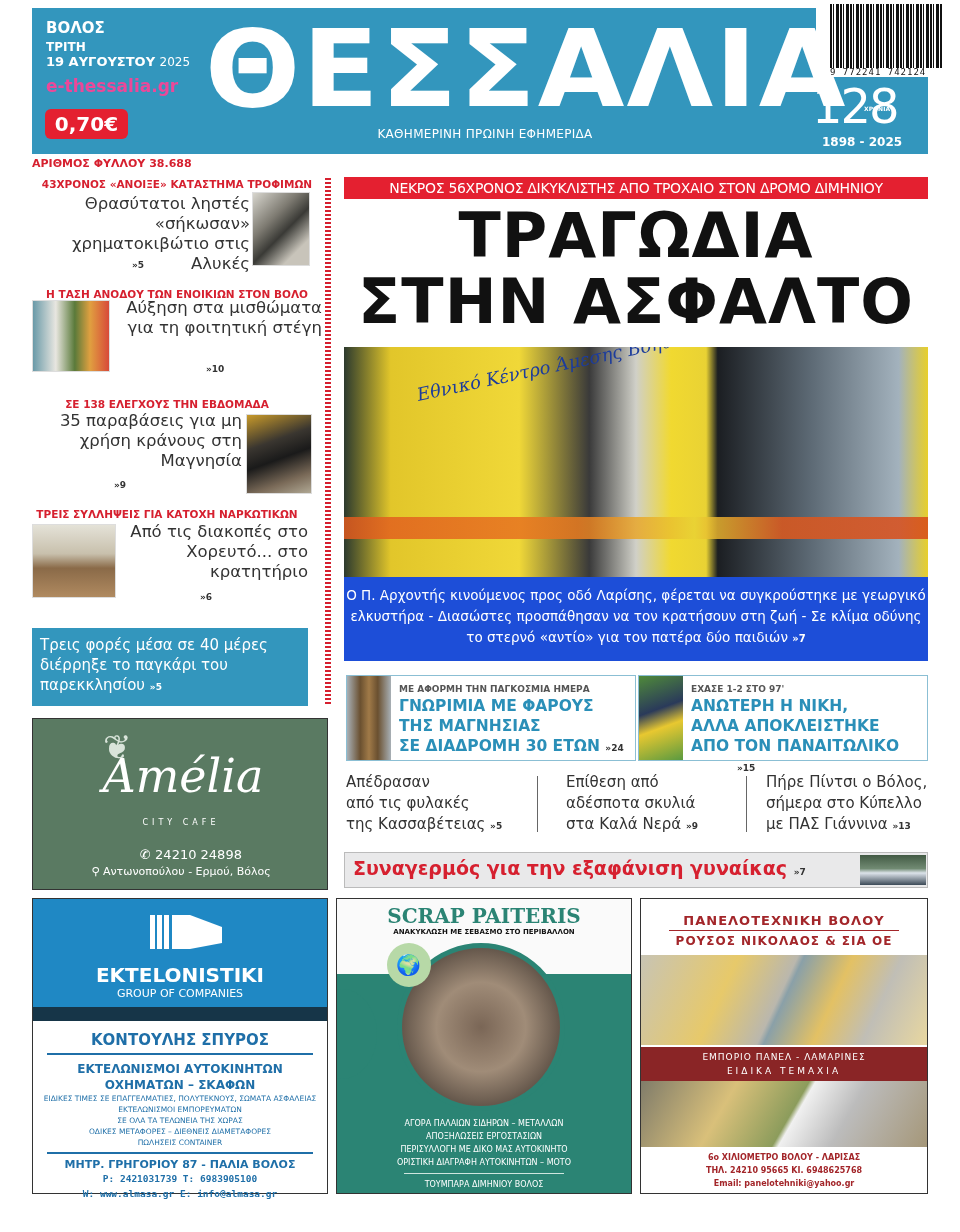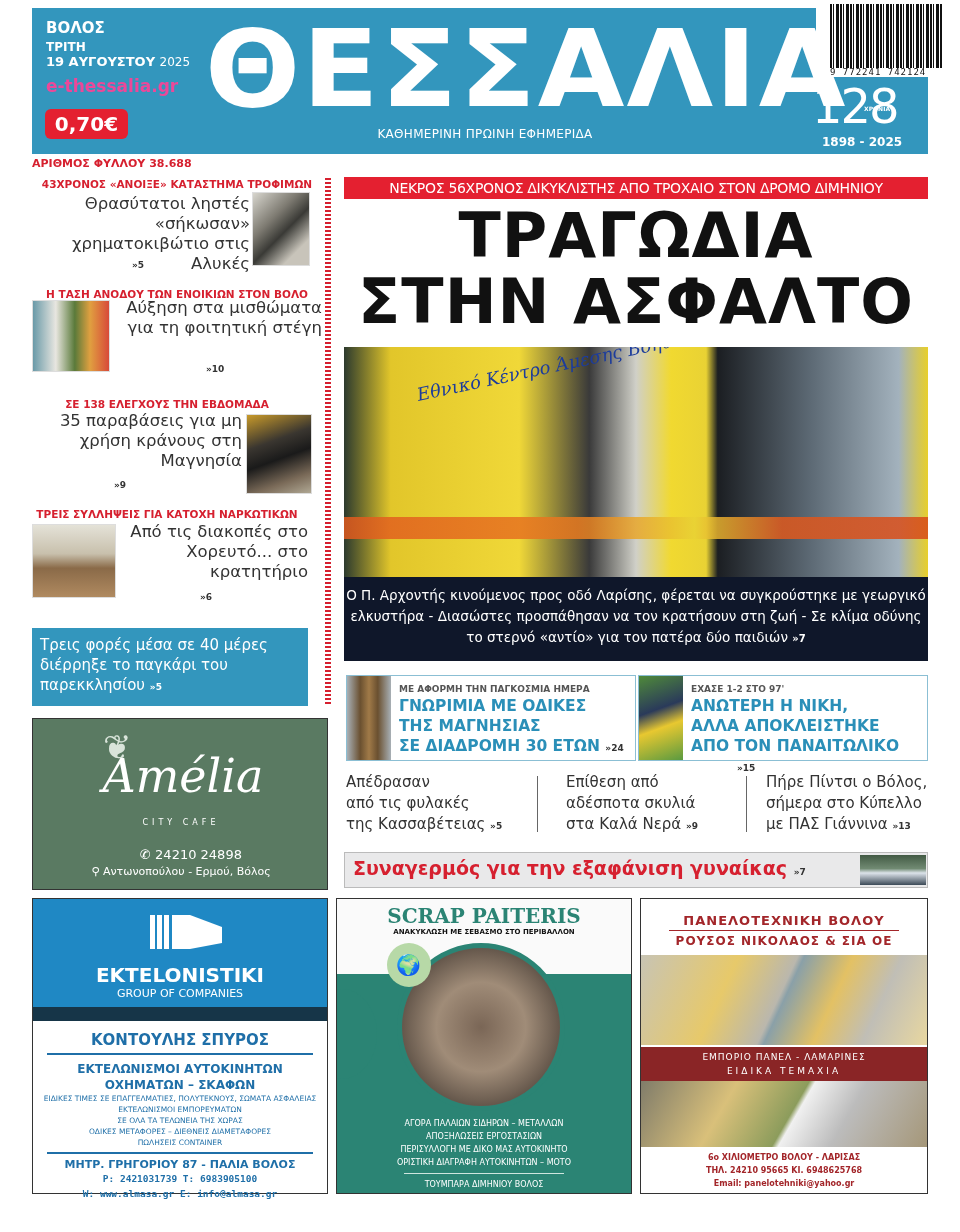--- a/index.html
+++ b/index.html
@@ -38,21 +38,21 @@
   .amelia-sub { left: 0; top: 99px; width: 296px; font-size: 8px; letter-spacing: 4px; }
   .amelia-phone { left: 0; top: 128px; width: 296px; font-size: 13px; padding-left: 20px; }
   .amelia-addr { left: 0; top: 146px; width: 296px; font-size: 11px; }
 
   
   .red-strap { left: 344px; top: 177px; width: 584px; height: 22px; background: #e42030; color: #fff; font-size: 14px; text-align: center; line-height: 22px; letter-spacing: -0.3px; }
   .main-head { left: 344px; top: 203px; width: 584px; text-align: center; font-family: "DejaVu Sans", sans-serif; font-weight: bold; font-size: 62px; line-height: 66px; color: #111; letter-spacing: 1px; }
   .main-photo { left: 344px; top: 347px; width: 584px; height: 230px; overflow: hidden; background: linear-gradient(90deg, #2c3a2e 0%, #e2c62a 8%, #f0d838 30%, #3a3a3a 42%, #d0d0c8 50%, #f1d930 56%, #e9d234 62%, #1b1e22 64%, #5d6a75 80%, #a3b2bd 95%, #e8cf2a 100%); }
   .amb-stripe { left: 0; top: 170px; width: 584px; height: 22px; background: linear-gradient(90deg, #e05a1e 0%, #e87a20 40%, #e9d234 60%, #e05a1e 75%, #d74a18 100%); opacity: .85; }
   .amb-text { left: 70px; top: 6px; font-family: "DejaVu Serif", serif; font-style: italic; color: #1c3c9c; font-size: 18px; transform: rotate(-12deg); }
-  .caption { left: 344px; top: 577px; width: 584px; height: 84px; background: #0f172a; color: #fff; font-size: 13.5px; line-height: 21px; text-align: center; padding-top: 8px; }
+  .caption { left: 344px; top: 577px; width: 584px; height: 84px; background: #1d4ed8; color: #fff; font-size: 13.5px; line-height: 21px; text-align: center; padding-top: 8px; }
 
   
   .teaser { top: 675px; width: 290px; height: 86px; border: 1px solid #8bbfd4; }
   .teaser-img { left: 0; top: 0; width: 44px; height: 84px; }
   .teaser-kicker { left: 52px; top: 8px; font-size: 9px; font-weight: bold; color: #555; }
   .teaser-title { left: 52px; top: 20px; font-size: 15.5px; font-weight: bold; color: #2a8fb8; line-height: 20px; }
 
   .brief { top: 772px; width: 185px; font-size: 15px; line-height: 21px; color: #333; }
   .brief-div { top: 776px; width: 1px; height: 56px; background: #666; }
 
@@ -165,21 +165,21 @@
 </div>
 <div class="abs caption">
   <span>Ο Π. Αρχοντής κινούμενος προς οδό Λαρίσης, φέρεται να συγκρούστηκε με γεωργικό ελκυστήρα - Διασώστες προσπάθησαν να τον κρατήσουν στη ζωή - Σε κλίμα οδύνης το στερνό «αντίο» για τον πατέρα δύο παιδιών</span>
   <b style="font-size:10px;"> <span>»</span><span>7</span></b>
 </div>
 
 <div class="abs teaser" style="left:346px;">
   <div class="abs teaser-img" style="background:linear-gradient(90deg,#a8b0b6 0%,#6a5030 30%,#a07a48 50%,#6a5030 70%,#a8b0b6 100%);"></div>
   <div class="abs teaser-kicker">ΜΕ ΑΦΟΡΜΗ ΤΗΝ ΠΑΓΚΟΣΜΙΑ ΗΜΕΡΑ</div>
   <div class="abs teaser-title">
-    <div>ΓΝΩΡΙΜΙΑ ΜΕ ΟΔΙΚΕΣ</div>
+    <div>ΓΝΩΡΙΜΙΑ ΜΕ ΦΑΡΟΥΣ</div>
     <div>ΤΗΣ ΜΑΓΝΗΣΙΑΣ</div>
     <div><span>ΣΕ ΔΙΑΔΡΟΜΗ 30 ΕΤΩΝ</span> <b style="font-size:9px;color:#333;"><span>»</span><span>24</span></b></div>
   </div>
 </div>
 <div class="abs teaser" style="left:638px;">
   <div class="abs teaser-img" style="background:linear-gradient(160deg,#4f8a3a 0%,#2a3a5a 40%,#e8c830 60%,#5a9a40 100%);"></div>
   <div class="abs teaser-kicker">ΕΧΑΣΕ 1-2 ΣΤΟ 97'</div>
   <div class="abs teaser-title">
     <div>ΑΝΩΤΕΡΗ Η ΝΙΚΗ,</div>
     <div>ΑΛΛΑ ΑΠΟΚΛΕΙΣΤΗΚΕ</div>

